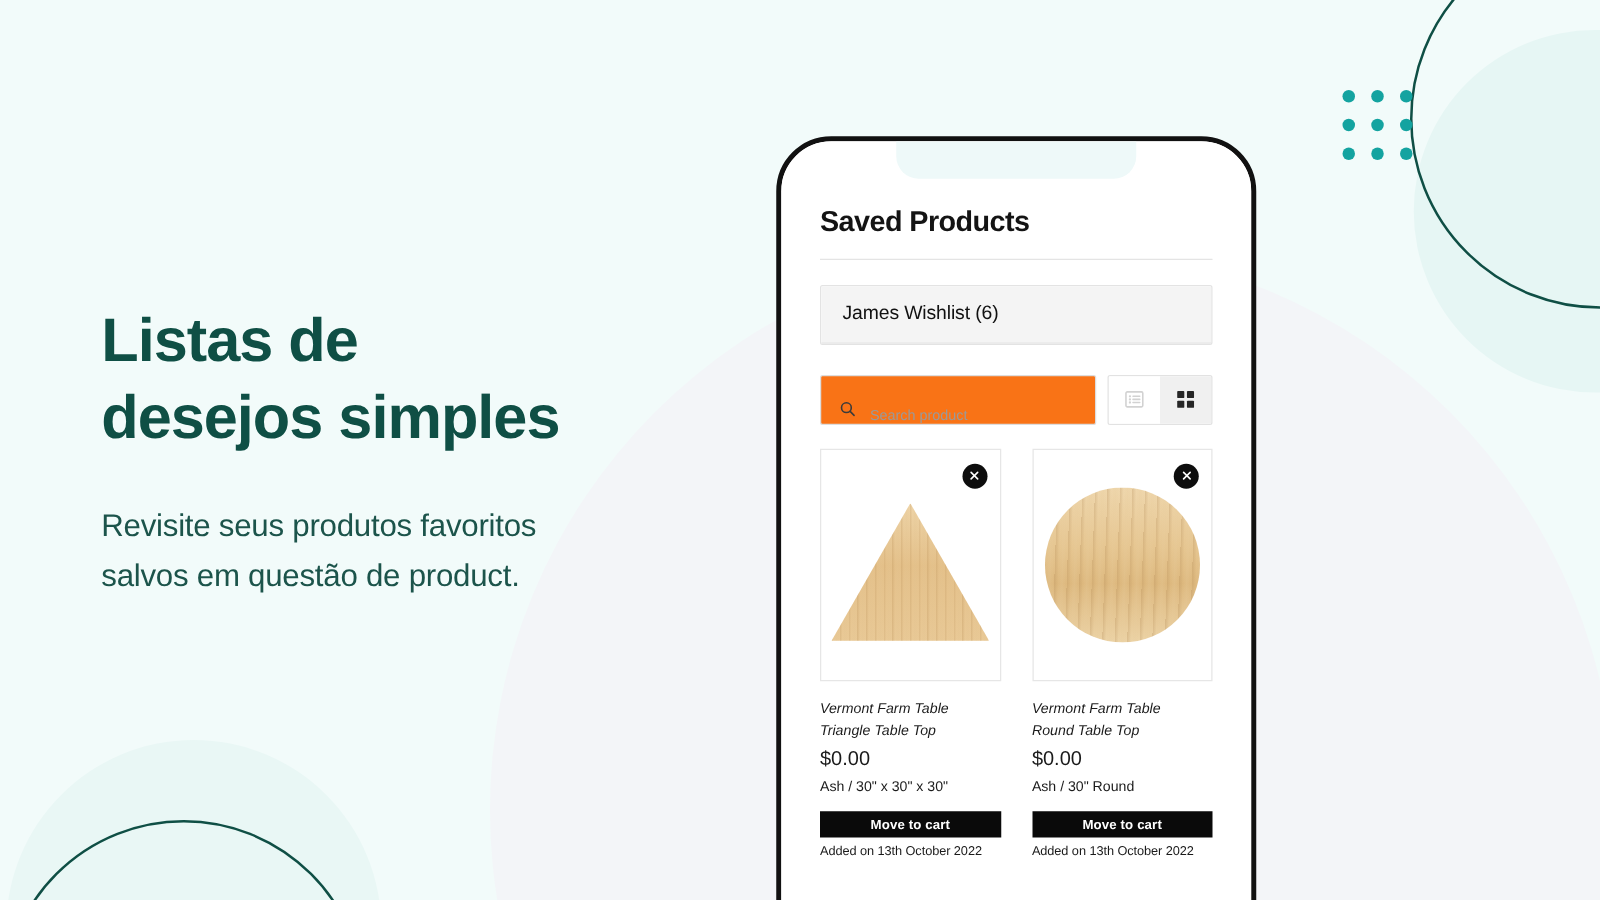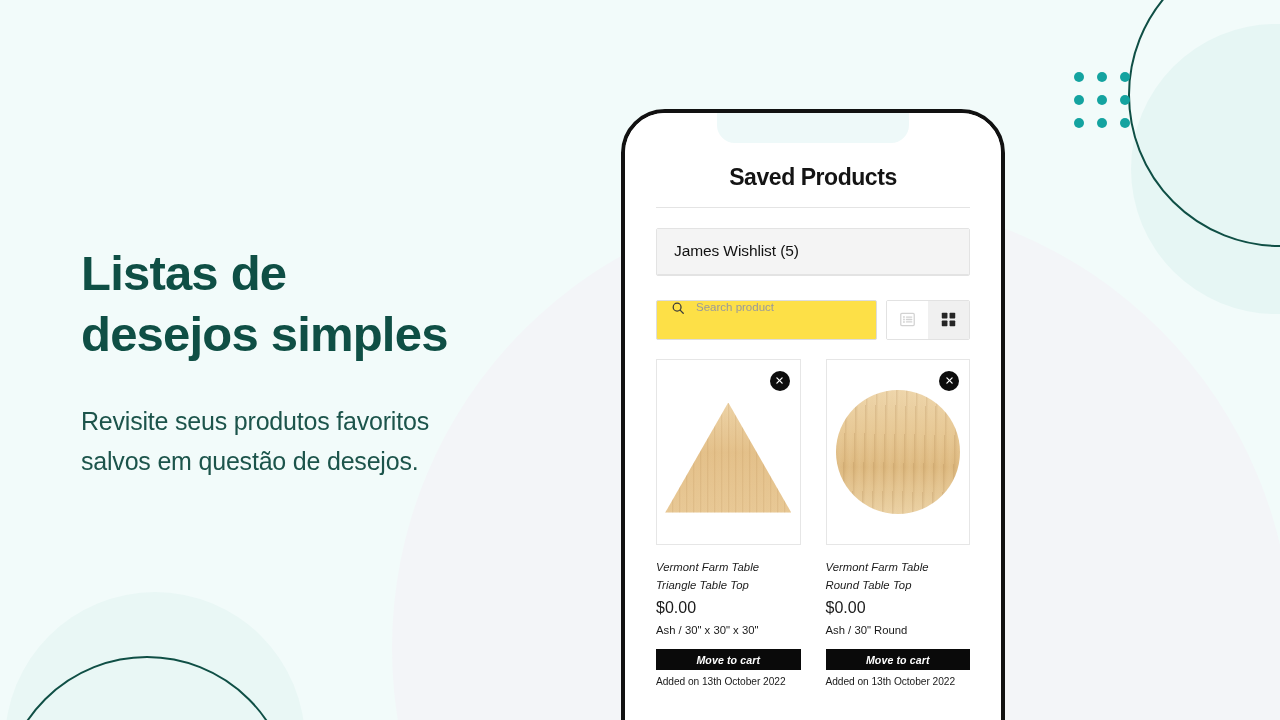--- a/index.html
+++ b/index.html
@@ -160,21 +160,20 @@
     padding: 0 31px;
     padding-top: 51px;
   }
 
   .app-title {
     font-size: 23px;
     font-weight: 700;
     color: #141414;
     letter-spacing: -0.45px;
     line-height: 1.2;
-    text-align: center;
   }
 
   .title-rule {
     margin-top: 15px;
     height: 1px;
     background: #e4e4e4;
   }
 
   
   .wishlist-box {
@@ -225,24 +224,24 @@
     display: flex;
     align-items: stretch;
     gap: 9px;
   }
   .search-box {
     flex: 1;
     height: 40px;
     border: 1px solid #dddddd;
     border-radius: 2px;
     display: flex;
-    align-items: flex-start;
+    align-items: flex-end;
     gap: 11px;
     padding: 0 14px;
-    background: #fde047;
+    background: #f97316;
   }
   .search-input {
     flex: 1;
     border: 0;
     outline: 0;
     font-family: inherit;
     font-size: 11.5px;
     color: #333;
     background: transparent;
   }
@@ -353,21 +352,20 @@
     width: 100%;
     height: 21px;
     background: #0a0a0a;
     color: #ffffff;
     border: 0;
     font-family: inherit;
     font-size: 10.6px;
     font-weight: 700;
     cursor: pointer;
     letter-spacing: 0.1px;
-    font-style: italic;
   }
   .product-added {
     margin-top: 6px;
     font-size: 10.2px;
     color: #1a1a1a;
     letter-spacing: -0.05px;
   }
 </style>
 </head>
 <body>
@@ -388,34 +386,34 @@
     <i></i>
     <i></i>
     <i></i>
   </div>
 </div>
 
 <div class="copy">
   <h1 class="headline">Listas de
 desejos simples</h1>
   <p class="subhead">Revisite seus produtos favoritos
-salvos em questão de desejos.</p>
+salvos em questão de product.</p>
 </div>
 
 <div class="phone">
   <div class="phone-screen">
     <div class="notch"></div>
 
     <div class="app">
 
       <div class="app-title">Saved Products</div>
       <div class="title-rule"></div>
 
       <div class="wishlist-box">
-        <div class="wishlist-active">James Wishlist (5)</div>
+        <div class="wishlist-active">James Wishlist (6)</div>
       </div>
 
       <div class="search-row">
         <div class="search-box">
           <span>
             <svg width="14" height="14" viewBox="0 0 24 24" fill="none" stroke="#3b3b3b" stroke-width="2.2" stroke-linecap="round">
               <circle cx="10.5" cy="10.5" r="6.7"></circle>
               <line x1="15.6" y1="15.6" x2="21" y2="21"></line>
             </svg>
           </span>

